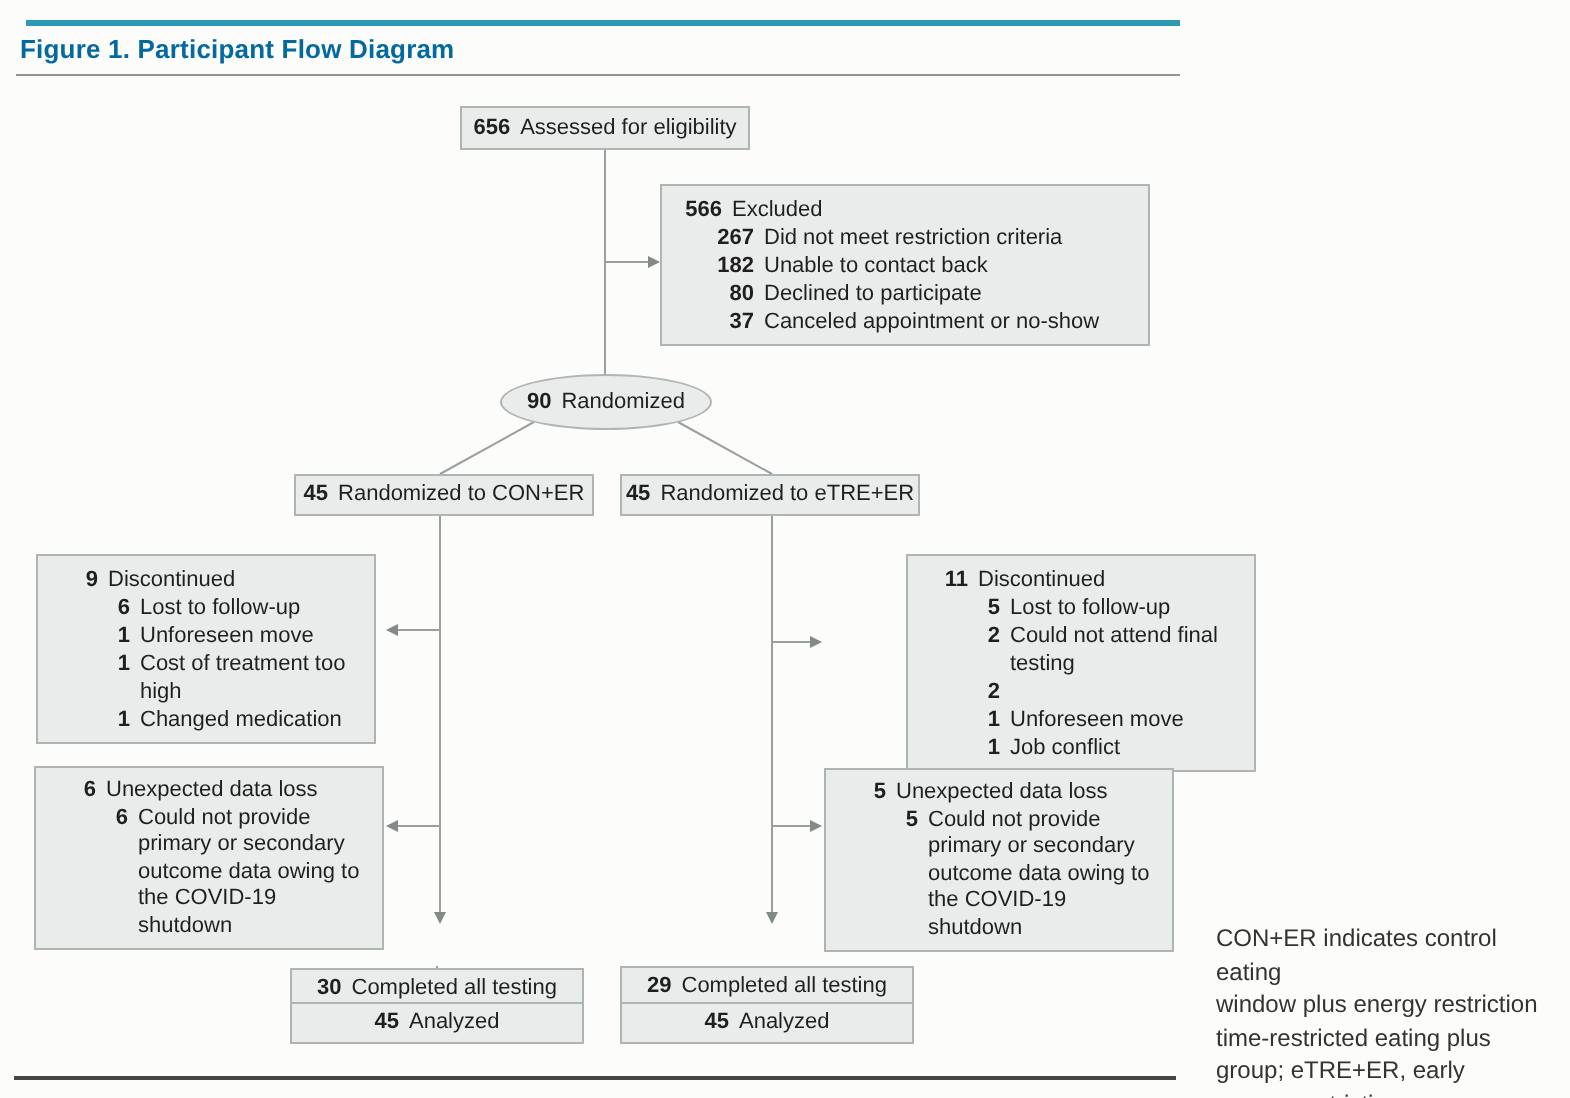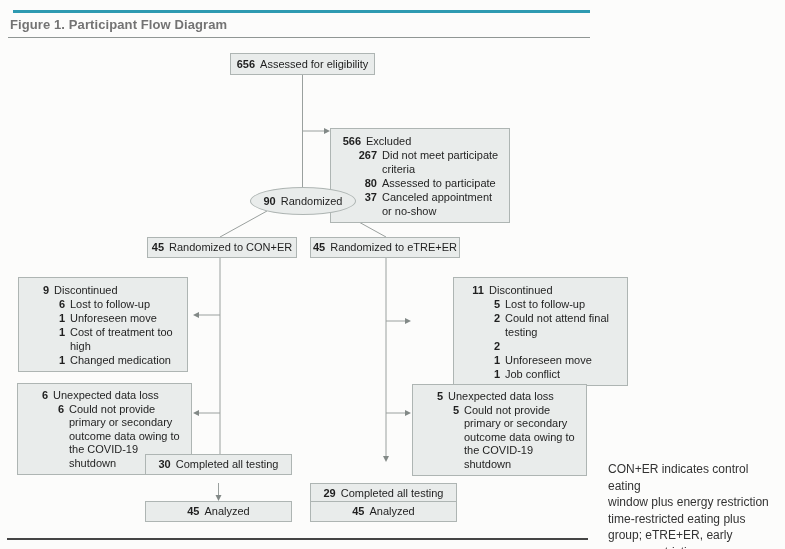--- a/index.html
+++ b/index.html
@@ -7,21 +7,21 @@
     width:785px; height:549px; position:relative; overflow:hidden;
     background:#fcfcfb;
     font-family:"Liberation Sans","DejaVu Sans",sans-serif;
     color:#1f1f1f;
     -webkit-font-smoothing:antialiased;
   }
   .abs { position:absolute; }
 
   
   .top-rule   { left:13px; top:10px; width:577px; height:3px; background:#2e9ab1; }
-  .fig-title  { left:10px; top:17px; font-size:13px; font-weight:700; color:#737373; letter-spacing:.1px; }
+  .fig-title  { left:10px; top:17px; font-size:13px; font-weight:700; color:#0369a1; letter-spacing:.1px; }
   .title-rule { left:8px;  top:37px; width:582px; height:1px; background:#909694; }
 
   
   .node {
     position:absolute; box-sizing:border-box;
     background:#e9eceb; border:1px solid #aeb5b3;
     font-size:11px; line-height:13px; color:#1f1f1f;
   }
   .cnode { display:flex; align-items:center; justify-content:center; }
   .cnode .num { font-weight:700; margin-right:5px; }
@@ -83,32 +83,36 @@
   <polygon points="218.5,501 215.5,495 221.5,495"></polygon>
   <line x1="383.5" y1="483" x2="383.5" y2="495"></line>
   <polygon points="383.5,501 380.5,495 386.5,495"></polygon>
 </svg>
 
 <div class="node cnode" style="left:230px; top:53px; width:145px; height:22px;">
   <span class="num">656</span>
   <span>Assessed for eligibility</span>
 </div>
 
-<div class="node lnode" style="left:330px; top:92px; width:180px;margin-top:36px;">
+<div class="node lnode" style="left:330px; top:92px; width:245px;">
   <div class="row">
     <span class="num">566</span>
     <span class="lbl">Excluded</span>
   </div>
   <div class="row sub">
     <span class="num">267</span>
-    <span class="lbl">Did not meet participate criteria</span>
+    <span class="lbl">Did not meet restriction criteria</span>
+  </div>
+  <div class="row sub">
+    <span class="num">182</span>
+    <span class="lbl">Unable to contact back</span>
   </div>
   <div class="row sub">
     <span class="num">80</span>
-    <span class="lbl">Assessed to participate</span>
+    <span class="lbl">Declined to participate</span>
   </div>
   <div class="row sub">
     <span class="num">37</span>
     <span class="lbl">Canceled appointment or no-show</span>
   </div>
 </div>
 
 <div class="node cnode ellipse" style="left:250px; top:187px; width:106px; height:28px;">
   <span class="num">90</span>
   <span>Randomized</span>
@@ -187,21 +191,21 @@
   <div class="row loosetight">
     <span class="num">5</span>
     <span class="lbl">Unexpected data loss</span>
   </div>
   <div class="row sub lossrow loosetight">
     <span class="num">5</span>
     <span class="lbl">Could not provide primary or secondary outcome data owing to the COVID-19 shutdown</span>
   </div>
 </div>
 
-<div class="node cnode" style="left:145px; top:454px; width:147px; height:21px;">
+<div class="node cnode" style="left:145px; top:484px; width:147px; height:21px;">
   <span class="num">30</span>
   <span>Completed all testing</span>
 </div>
 <div class="node cnode" style="left:310px; top:483px; width:147px; height:21px;">
   <span class="num">29</span>
   <span>Completed all testing</span>
 </div>
 
 <div class="node cnode" style="left:145px; top:501px; width:147px; height:21px;">
   <span class="num">45</span>

